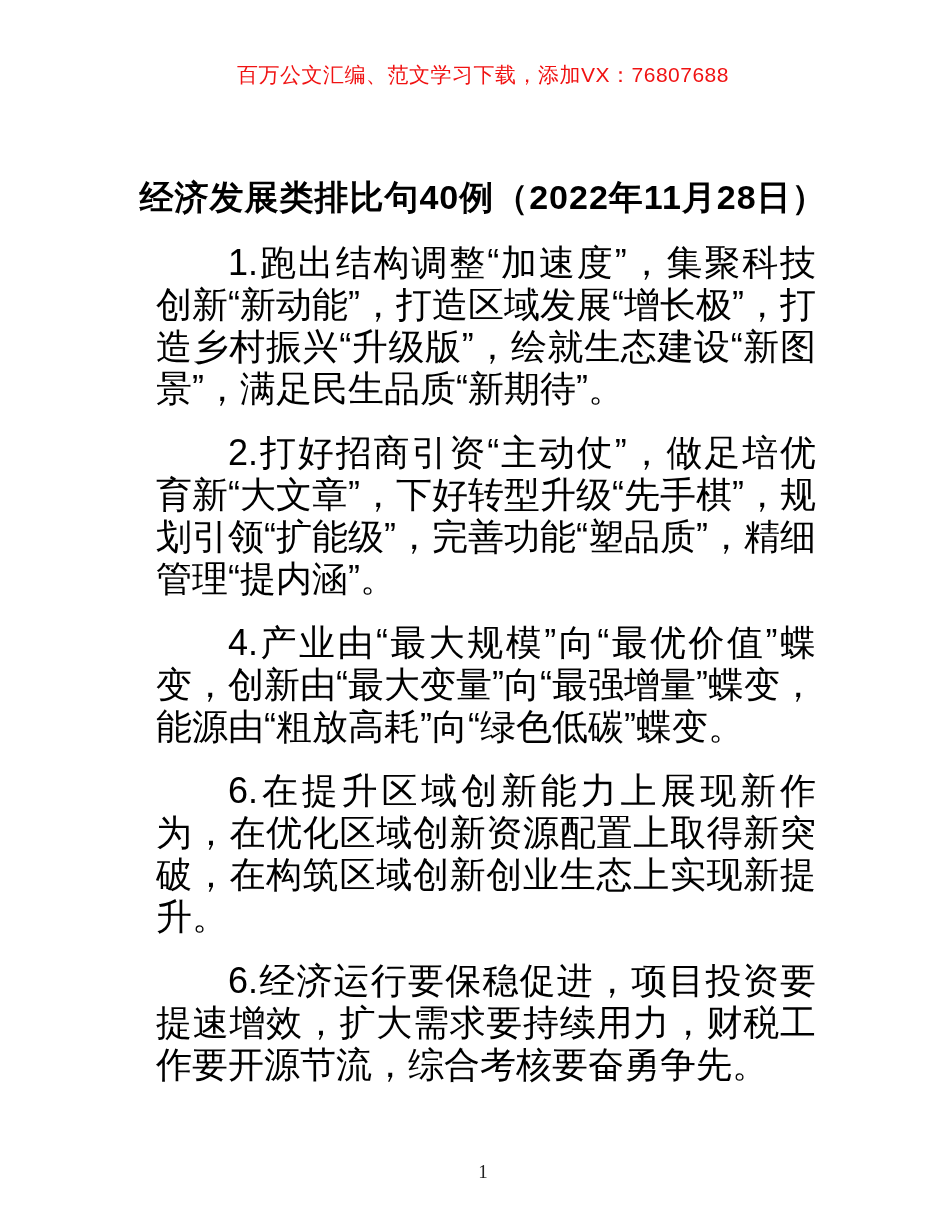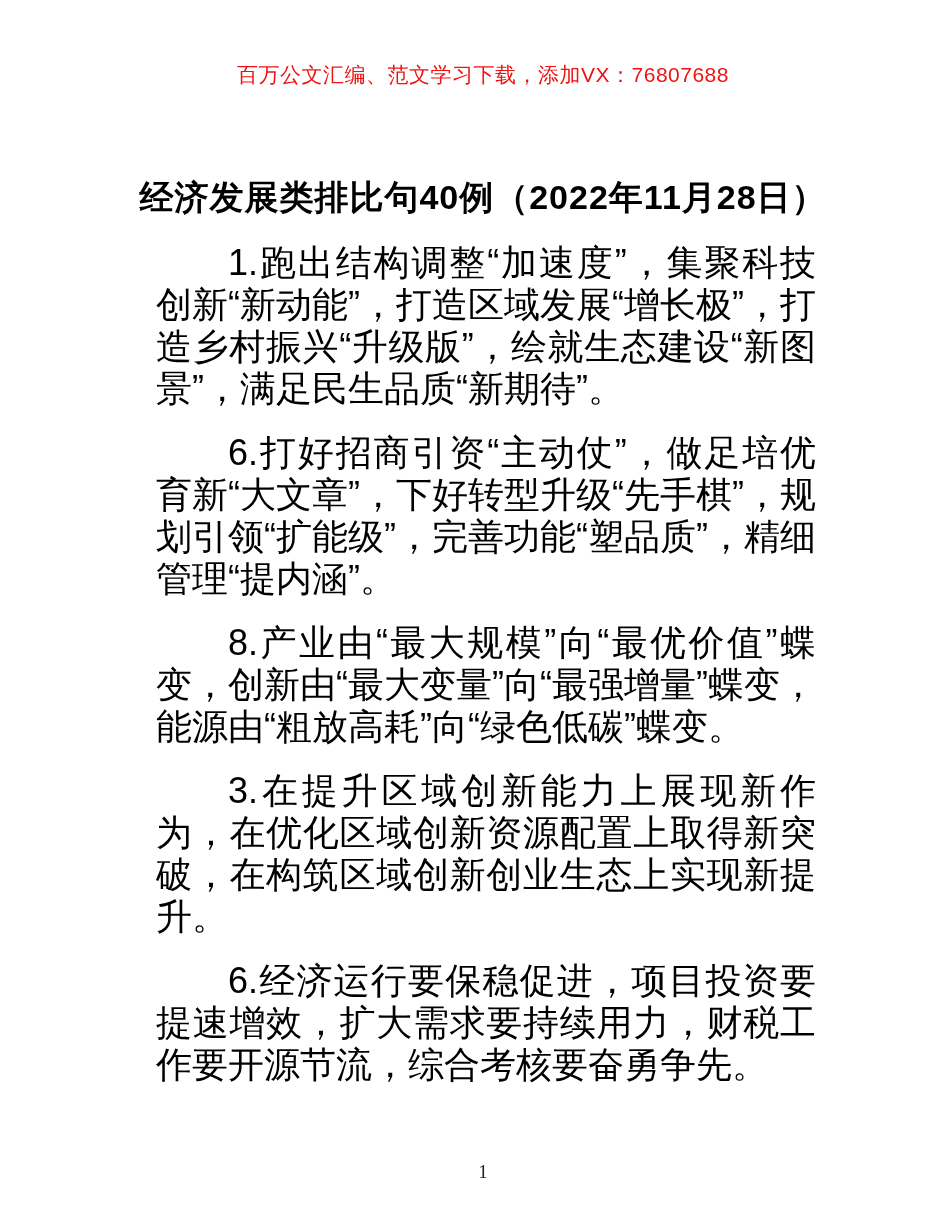--- a/index.html
+++ b/index.html
@@ -77,21 +77,21 @@
 <body>
 
 <div class="page">
 
   <div class="promo-header">百万公文汇编、范文学习下载，添加VX：76807688</div>
 
   <h1 class="doc-title">经济发展类排比句40例（2022年11月28日）</h1>
 
   <div class="doc-body">
     <p>1.跑出结构调整“加速度”，集聚科技创新“新动能”，打造区域发展“增长极”，打造乡村振兴“升级版”，绘就生态建设“新图景”，满足民生品质“新期待”。</p>
-    <p>6.打好招商引资“主动仗”，做足培优育新“大文章”，下好转型升级“先手棋”，规划引领“扩能级”，完善功能“塑品质”，精细管理“提内涵”。</p>
-    <p>8.产业由“最大规模”向“最优价值”蝶变，创新由“最大变量”向“最强增量”蝶变，能源由“粗放高耗”向“绿色低碳”蝶变。</p>
-    <p>3.在提升区域创新能力上展现新作为，在优化区域创新资源配置上取得新突破，在构筑区域创新创业生态上实现新提升。</p>
+    <p>2.打好招商引资“主动仗”，做足培优育新“大文章”，下好转型升级“先手棋”，规划引领“扩能级”，完善功能“塑品质”，精细管理“提内涵”。</p>
+    <p>4.产业由“最大规模”向“最优价值”蝶变，创新由“最大变量”向“最强增量”蝶变，能源由“粗放高耗”向“绿色低碳”蝶变。</p>
+    <p>6.在提升区域创新能力上展现新作为，在优化区域创新资源配置上取得新突破，在构筑区域创新创业生态上实现新提升。</p>
     <p>6.经济运行要保稳促进，项目投资要提速增效，扩大需求要持续用力，财税工作要开源节流，综合考核要奋勇争先。</p>
   </div>
 
   <div class="page-number">1</div>
 
 </div>
 
 </body></html>

